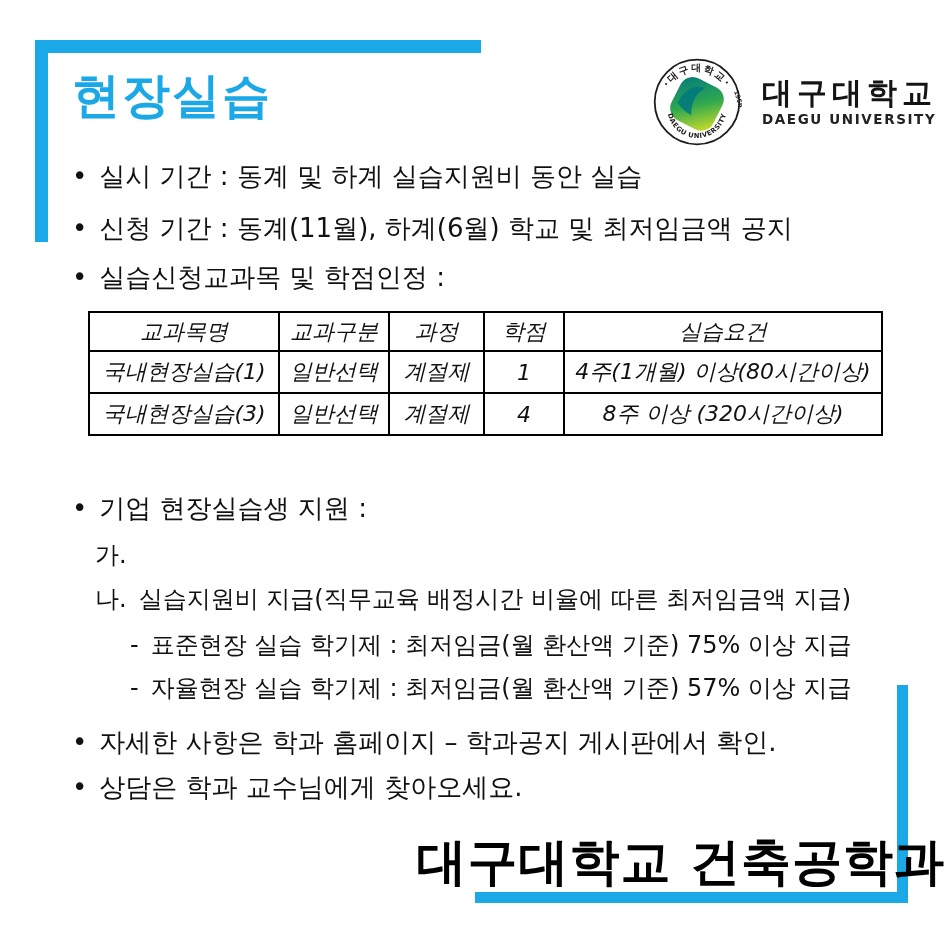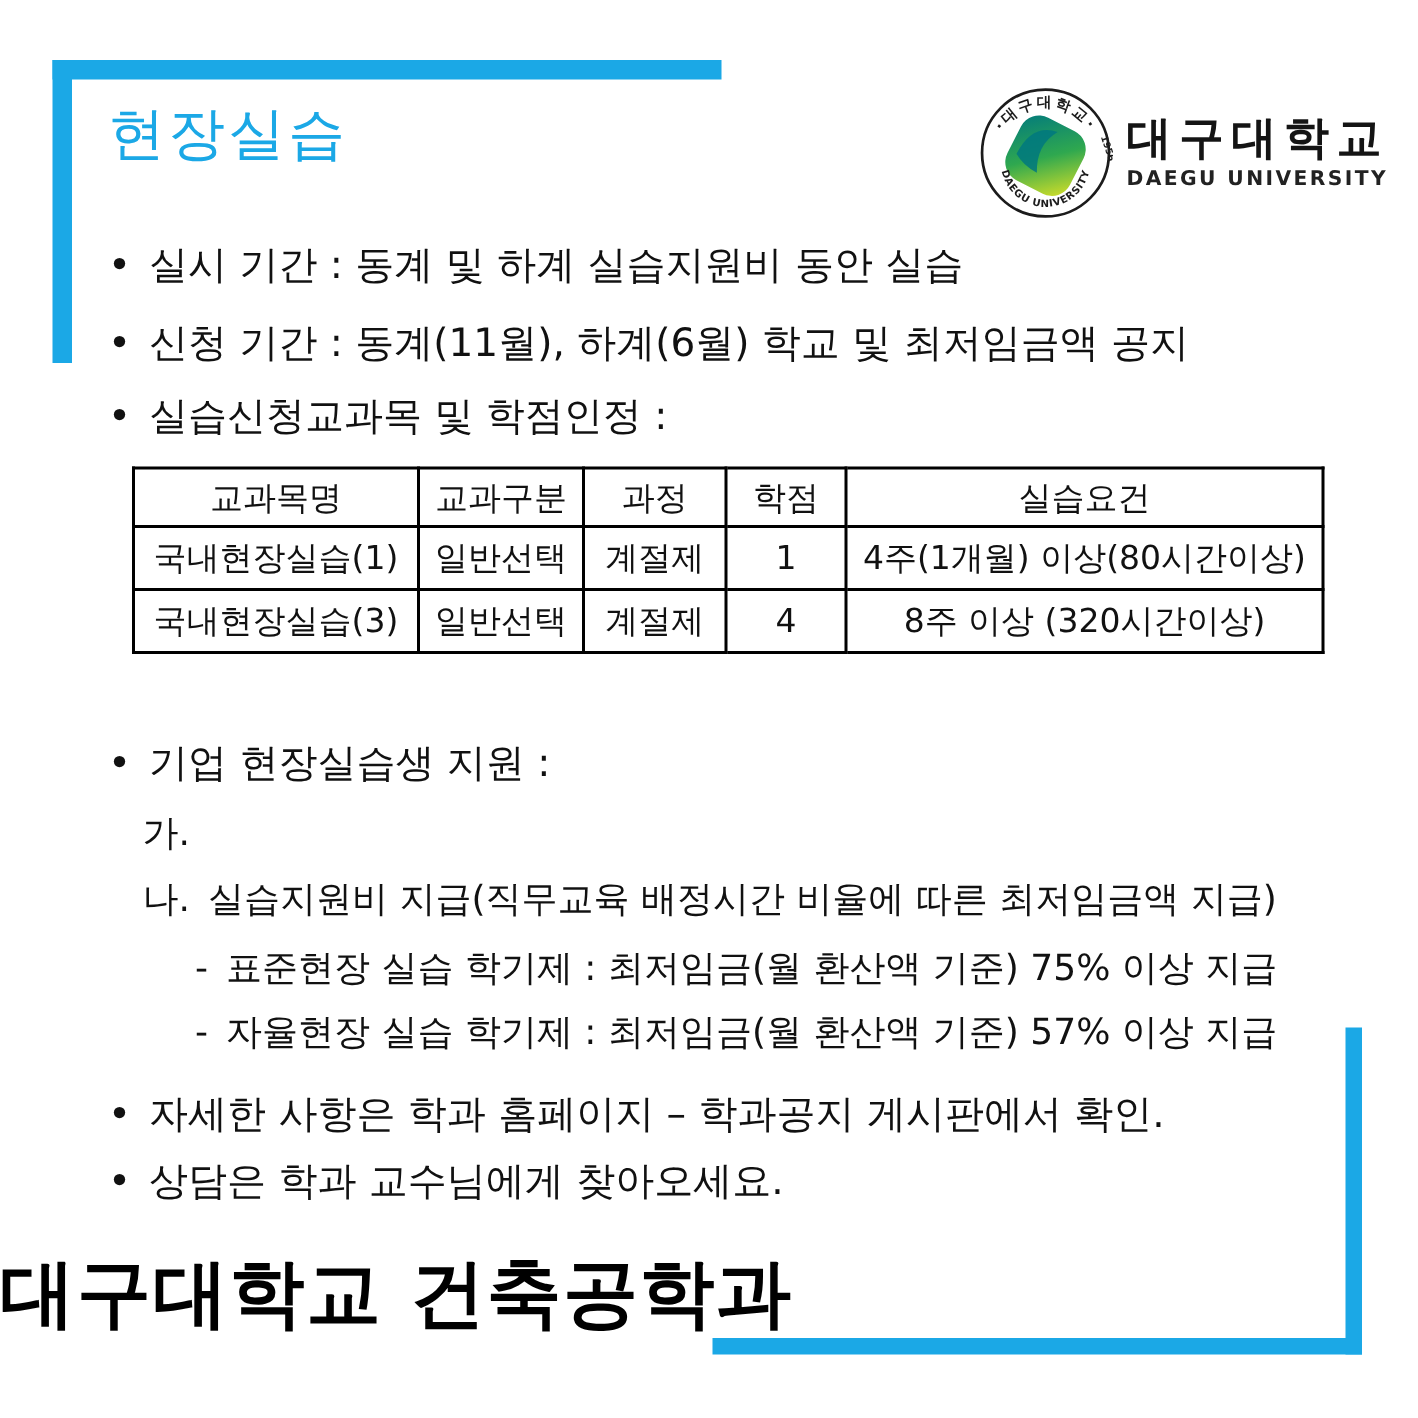--- a/index.html
+++ b/index.html
@@ -12,25 +12,25 @@
   
   .bar { position:absolute; background:var(--accent); }
   .bar-top    { left:35px;  top:40px;  width:446px; height:13px; }
   .bar-left   { left:35px;  top:40px;  width:13px;  height:202px; }
   .bar-right  { left:897px; top:685px; width:11px;  height:218px; }
   .bar-bottom { left:475px; top:892px; width:433px; height:11px; }
 
   
   .page-title {
     position:absolute; left:72px; top:64px;
-    font-size:38px; font-weight:400; color:var(--accent); letter-spacing:2px;
+    font-size:48px; font-weight:700; color:var(--accent); letter-spacing:2px;
   }
   .logo { position:absolute; left:652px; top:57px; display:flex; align-items:center; }
   .logo svg { width:90px; height:90px; display:block; }
-  .logo-text { margin-left:9px; }
+  .logo-text { margin-left:20px; }
   .logo-kr { font-size:30px; font-weight:800; letter-spacing:5px; line-height:1.05; color:#141414; }
   .logo-en { font-size:13.5px; font-weight:700; letter-spacing:1.6px; color:#222; margin-top:3px; }
 
   
   .line { position:absolute; left:72px; font-size:26px; white-space:nowrap; display:flex; align-items:baseline; }
   .line .mk { margin-right:12px; }
   .line.sub  { left:95px;  font-size:24px; }
   .line.dash { left:130px; font-size:24px; }
   .l-b1 { top:159px; }
   .l-b2 { top:211px; }
@@ -43,29 +43,29 @@
   .l-b5 { top:725px; }
   .l-b6 { top:770px; }
 
   
   table.course {
     position:absolute; left:88px; top:311px; width:793px;
     border-collapse:collapse; table-layout:fixed;
   }
   table.course th, table.course td {
     border:2px solid #000; text-align:center; font-weight:400;
-    font-size:22px; padding:0; height:40px; overflow:hidden; white-space:nowrap;
+    font-size:22px; padding:0; height:40px; overflow:hidden; white-space:nowrap;font-style:italic;
   }
   table.course th { height:37px; }
   col.c1{width:190px} col.c2{width:110px} col.c3{width:95px} col.c4{width:80px} col.c5{width:318px}
   td.req { text-align:left; padding-left:12px; font-size:19px; }
 
   
   .footer-title {
-    position:absolute; left:0; top:829px; width:100%; text-align:left;
+    position:absolute; left:0; top:829px; width:100%; text-align:right;
     font-size:50px; font-weight:900; letter-spacing:1px; color:#000;
   }
 </style>
 </head>
 <body>
 
 <div class="bar bar-top"></div>
 <div class="bar bar-left"></div>
 <div class="bar bar-right"></div>
 <div class="bar bar-bottom"></div>

